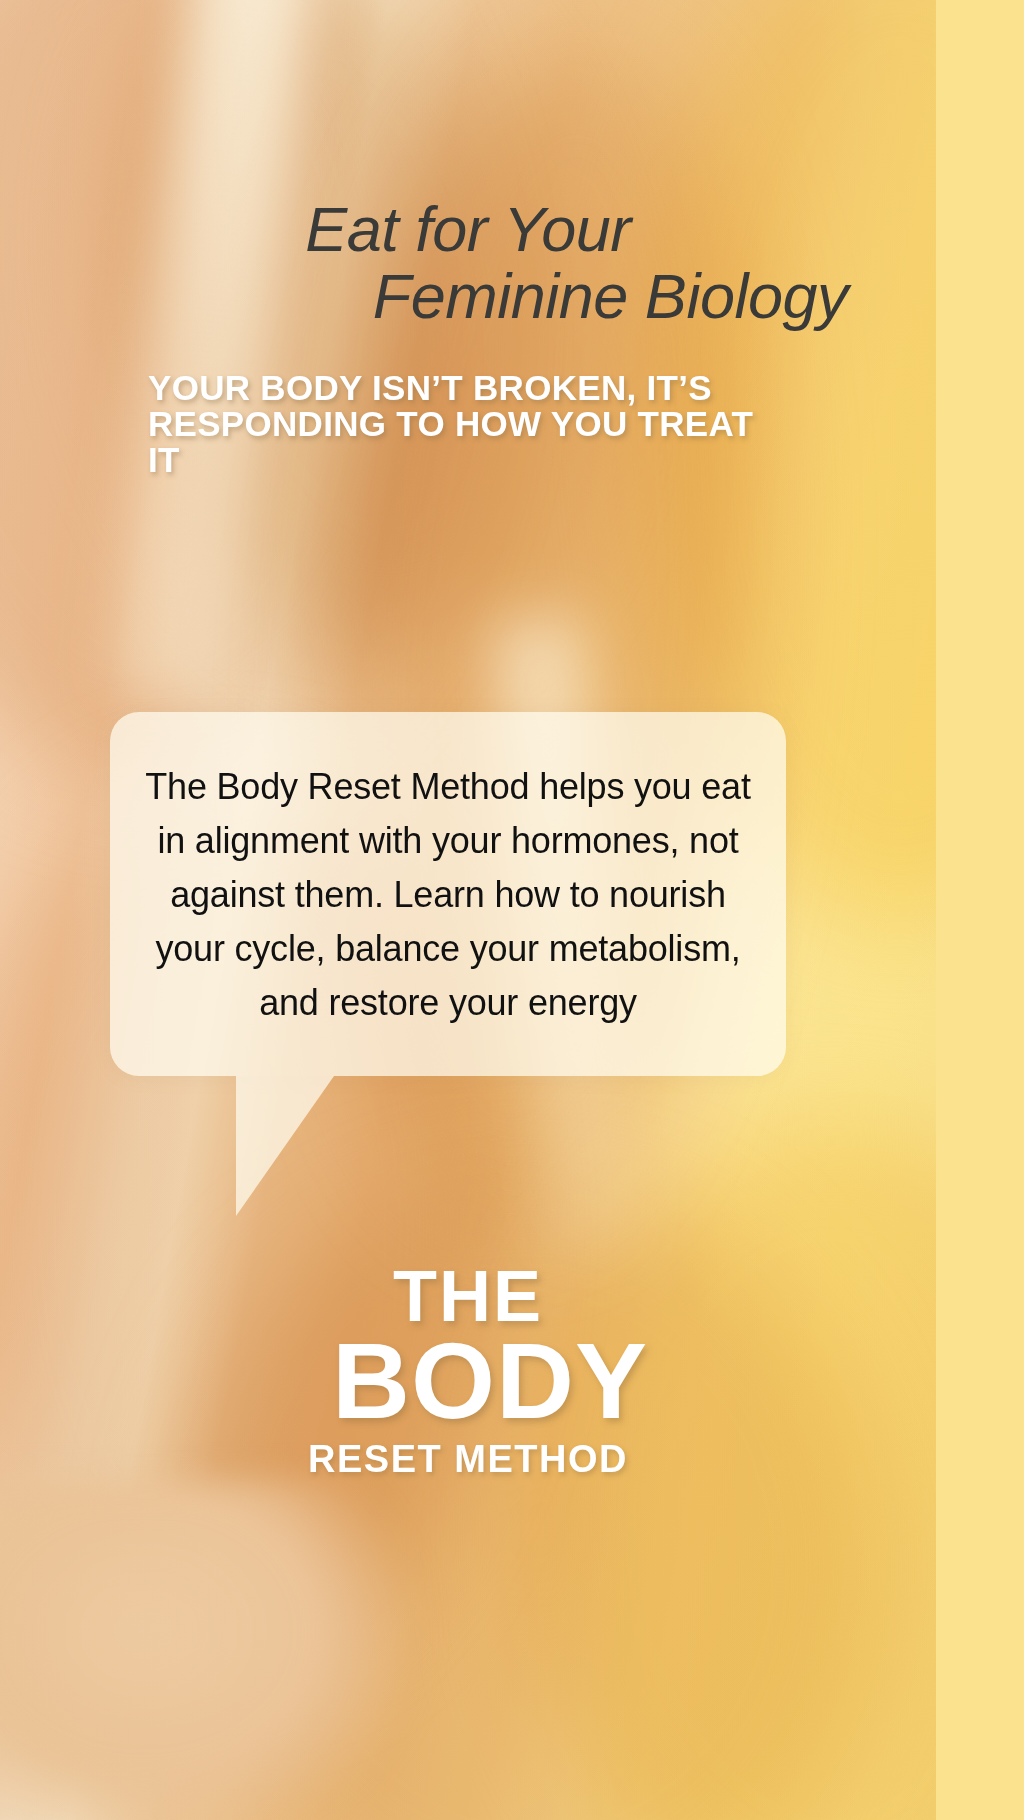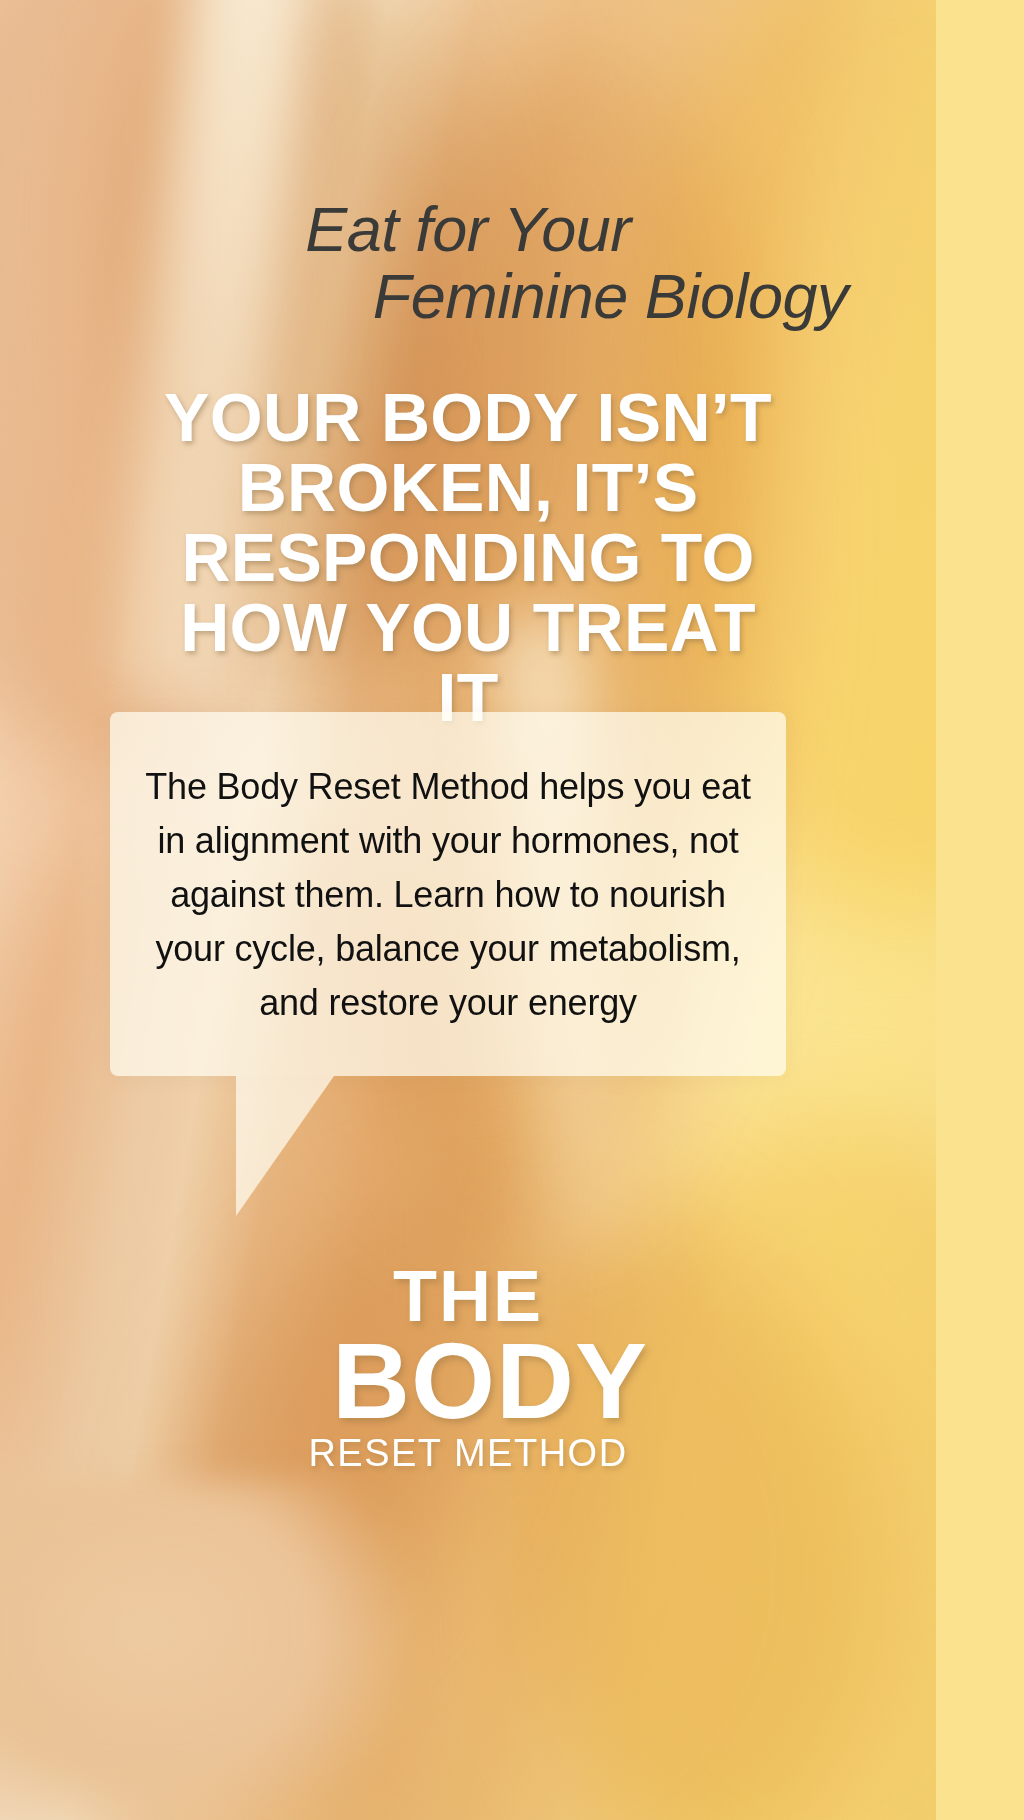--- a/index.html
+++ b/index.html
@@ -94,41 +94,40 @@
     font-style:italic;
     font-weight:400;
     font-size:63px;
     line-height:1.06;
     letter-spacing:-0.5px;
     color:#3A3A38;
   }
   .headline-script .l2 { display:block;text-align:right; }
 
   .subhead {
-    margin-top:52px;
+    margin-top:40px;
     width:640px;
-    text-align:center;
-    font-weight:bold;
-    font-size:68px;
+    font-weight:bold;
+    font-size:35px;
     line-height:1.03;
     letter-spacing:0.3px;
     color:#FFFFFF;
     text-shadow:2px 3px 5px rgba(140,110,70,.45);
   }
 
   
   .bubble-wrap {
     position:absolute;
     left:110px; top:712px;
     width:676px;
   }
   .bubble {
     position:relative;
     background:rgba(255,252,240,.72);
-    border-radius:8px;
+    border-radius:29px;
     padding:48px 34px 46px;
     box-shadow:0 2px 18px rgba(180,140,90,.10);
   }
   .bubble-text {
     text-align:center;
     font-size:36px;
     line-height:1.5;
     font-weight:300;
     color:#111111;
     letter-spacing:-0.2px;
@@ -158,22 +157,23 @@
   }
   .logo-body {
     font-size:108px;
     font-weight:bold;
     line-height:.93;
     letter-spacing:1px;
     text-shadow:3px 4px 6px rgba(150,115,65,.42);
     padding-left:44px;
   }
   .logo-sub {
+    margin-top:6px;
     font-size:38px;
-    font-weight:normal;
+    font-weight:bold;
     letter-spacing:1.5px;
     text-shadow:2px 3px 5px rgba(150,115,65,.40);
   }
 </style>
 </head>
 <body>
 
 <div class="canvas">
 
   <div class="bg">

